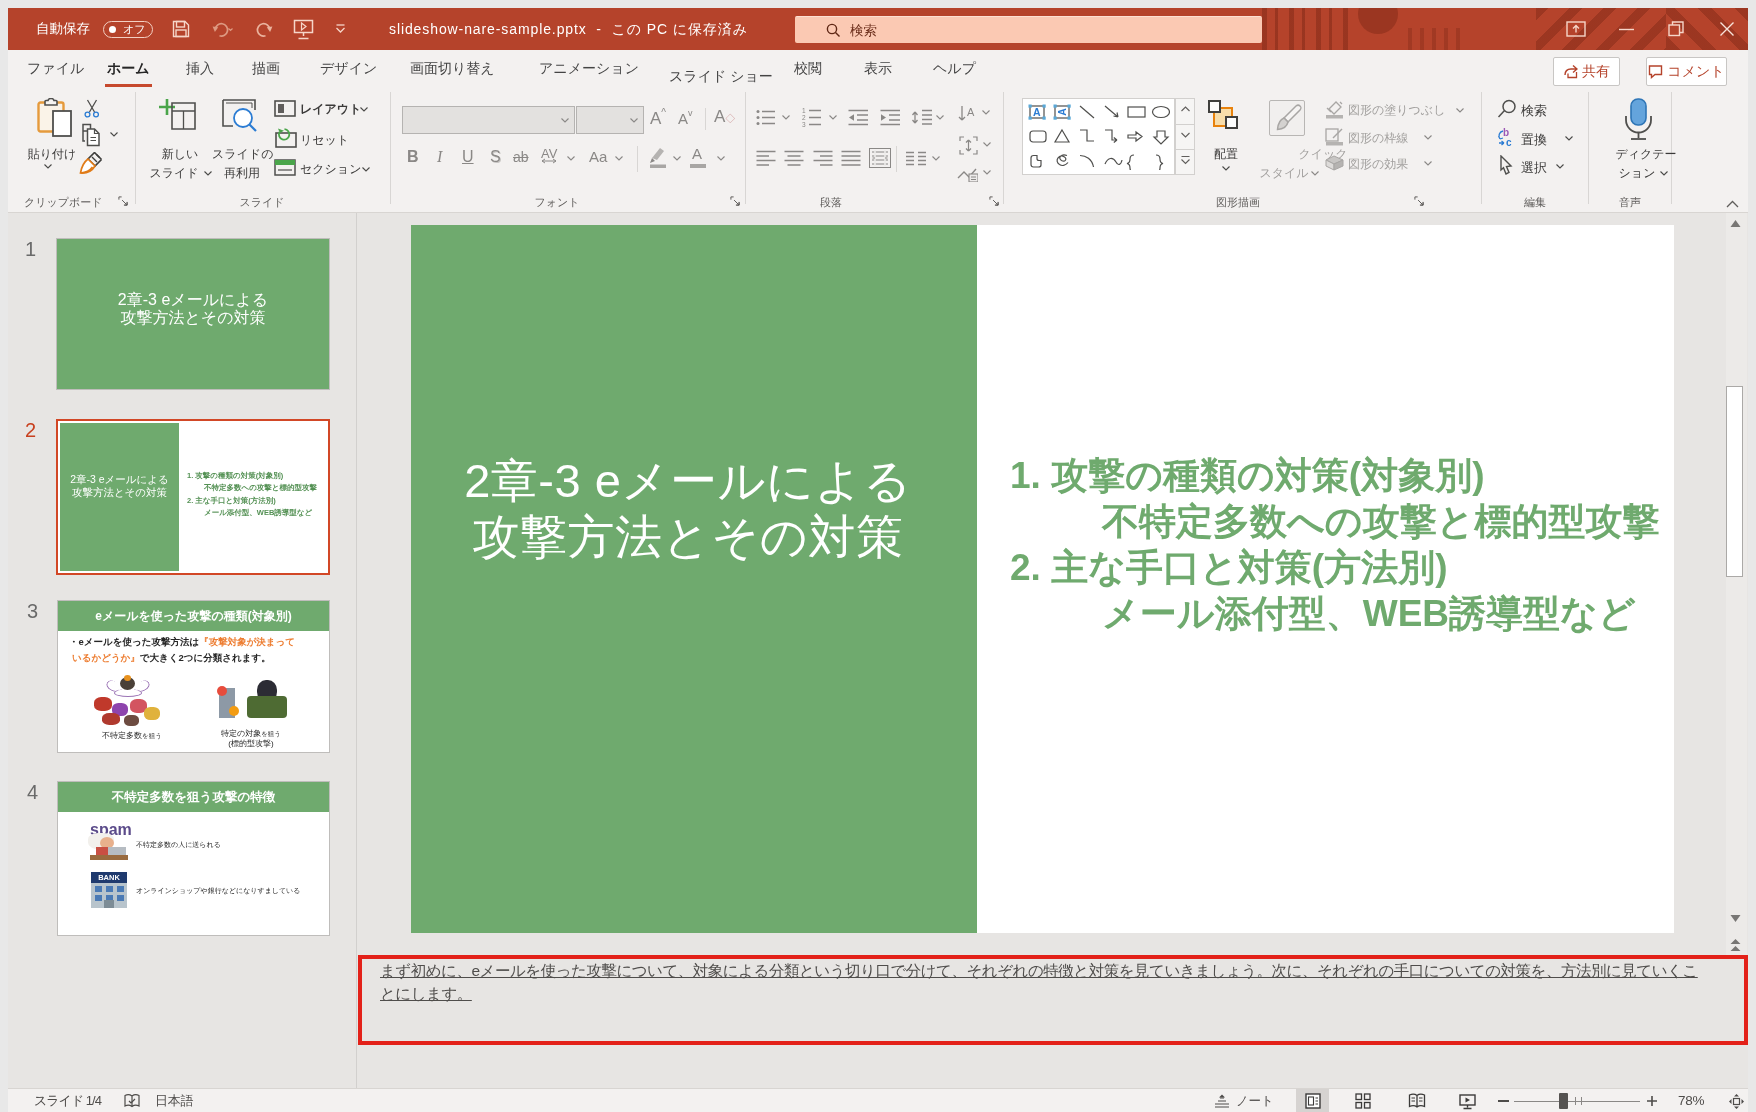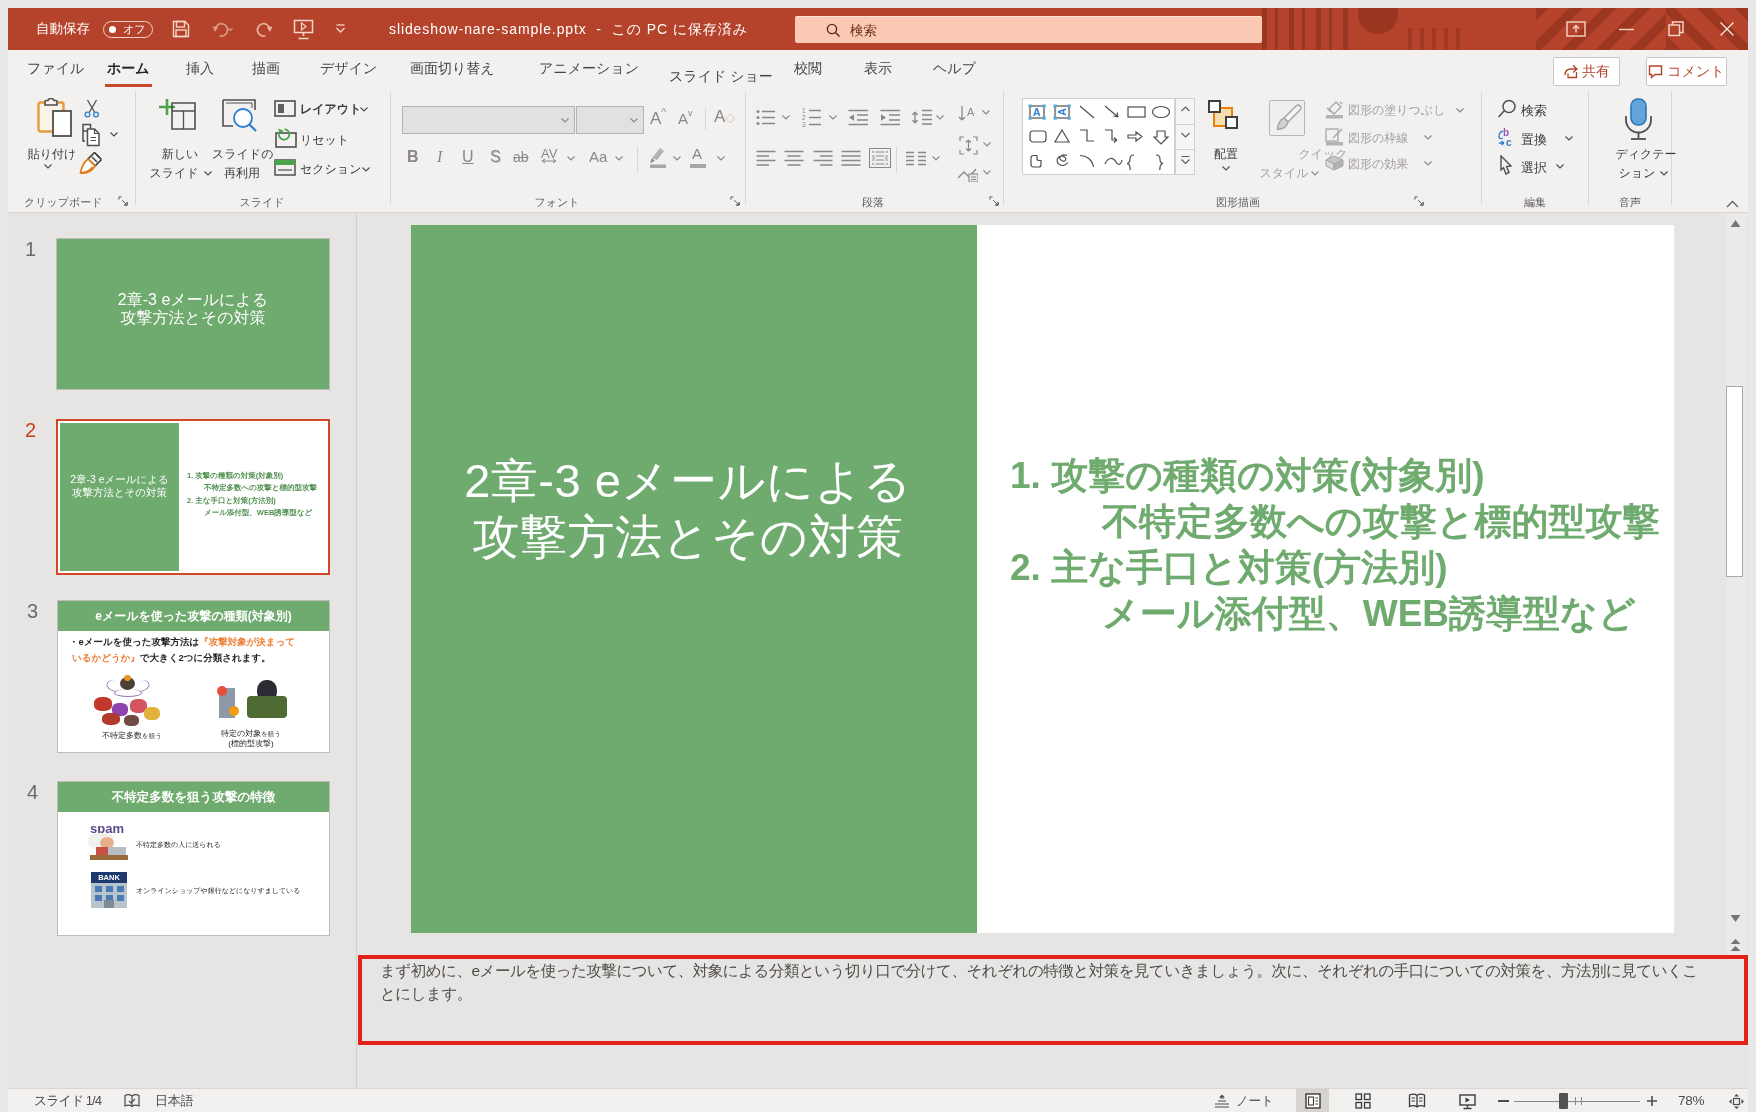--- a/index.html
+++ b/index.html
@@ -356,21 +356,21 @@
         <path d="M0.5 0.5 L4 4 L7.5 0.5" fill="none" stroke="#8a8886" stroke-width="1.1"></path>
       </svg>
     <svg class="abs" style="left:948px; top:76px;" width="22" height="18" viewBox="0 0 22 18">
       <path d="M2 14 L8 8 L13 13 L20 5" fill="none" stroke="#8a8886" stroke-width="1.4"></path>
       <rect x="13" y="10" width="9" height="8" fill="#edebea" stroke="#8a8886" stroke-width="1.1"></rect>
       <path d="M15 13 H20 M15 15.5 H20" stroke="#8a8886" stroke-width="1"></path>
     </svg>
     <svg class="chev" style="left:975px; top:82px;" width="8" height="5" viewBox="0 0 8 5">
         <path d="M0.5 0.5 L4 4 L7.5 0.5" fill="none" stroke="#8a8886" stroke-width="1.1"></path>
       </svg>
-    <div class="glabel" style="left:812px; width:64px; text-align:right;">段落</div>
+    <div class="glabel" style="left:812px; width:64px; text-align:left;">段落</div>
     <svg class="launcher" style="left:981px;" width="11" height="11" viewBox="0 0 11 11">
         <path d="M1 4 V1 H4 M10 7 V10 H7 M10 10 L4.5 4.5 M10 10 v-3.5 M10 10 h-3.5" fill="none" stroke="#605e5c" stroke-width="1.1"></path>
       </svg>
 
     <div class="abs" style="left:1014px; top:10px; width:153px; height:77px; background:#fff; border:1px solid #d2d0ce;"></div>
     <div class="abs" style="left:1167px; top:10px; width:20px; height:77px; background:#f6f5f4; border:1px solid #d2d0ce;">
       <svg class="abs" style="left:5px; top:7px;" width="9" height="6" viewBox="0 0 9 6">
           <path d="M0.5 5 L4.5 1 L8.5 5" fill="none" stroke="#605e5c" stroke-width="1.1"></path>
         </svg>
       <div class="abs" style="left:0; top:25px; width:18px; height:1px; background:#d2d0ce;"></div>
@@ -568,21 +568,21 @@
       <div class="abs" style="left:44px; top:129px; font-size:8px; color:#262626; white-space:nowrap;">不特定多数<span style="font-size:6.5px;">を狙う</span></div>
       <div class="abs" style="left:155px; top:128px; width:76px; text-align:center; font-size:8px; line-height:10px; color:#262626; white-space:nowrap;">特定の対象<span style="font-size:6.5px;">を狙う</span><br>(標的型攻撃)</div>
     </div>
 
     <div class="thumbnum" style="left:19px; top:568px;">4</div>
     <div class="thumb" style="left:49px; top:568px; width:273px; height:155px;">
       <div class="abs" style="left:0; top:0; width:271px; height:30px; background:#6faa6e; text-align:center;">
         <div style="font-size:12.5px; line-height:30px; font-weight:bold; color:#fff;">不特定多数を狙う攻撃の特徴</div>
       </div>
       <div class="abs" style="left:28px; top:39px; width:44px; height:40px;">
-        <div class="abs" style="left:4px; top:0; width:36px; height:13px; color:#5b4b8a; font-weight:bold; font-size:13px;">spam</div>
+        <div class="abs" style="left:4px; top:0; width:36px; height:13px; color:#5b4b8a; font-weight:bold; font-size:16px;">spam</div>
         <div class="abs" style="left:2px; top:12px; width:26px; height:16px; background:#f2f0ec; border-radius:40%;"></div>
         <div class="abs" style="left:14px; top:16px; width:14px; height:12px; background:#e8b08c; border-radius:50%;"></div>
         <div class="abs" style="left:10px; top:26px; width:22px; height:10px; background:#c94f43;"></div>
         <div class="abs" style="left:22px; top:26px; width:18px; height:9px; background:#b6bcc2;"></div>
         <div class="abs" style="left:4px; top:34px; width:38px; height:5px; background:#9a6b3f;"></div>
       </div>
       <div class="abs" style="left:78px; top:58px; font-size:7px; color:#262626; white-space:nowrap;">不特定多数の人に送られる</div>
       <div class="abs" style="left:33px; top:90px; width:34px; height:32px;">
         <div class="abs" style="left:0; top:0; width:36px; height:11px; background:#1f3a6e; color:#fff; font-size:7.5px; font-weight:bold; text-align:center; line-height:11px;">BANK</div>
         <div class="abs" style="left:0; top:11px; width:36px; height:25px; background:#b8c4cc;"></div>
@@ -618,21 +618,21 @@
         </svg>
       <svg class="abs" style="left:4px; top:726px;" width="11" height="13" viewBox="0 0 11 13">
           <path d="M5.5 0 L10.5 5 H0.5 Z M5.5 7 L10.5 12 H0.5 Z" fill="#787674"></path>
         </svg>
       <svg class="abs" style="left:4px; top:747px;" width="11" height="13" viewBox="0 0 11 13">
           <path d="M5.5 5 L10.5 0 H0.5 Z M5.5 12 L10.5 7 H0.5 Z" fill="#787674"></path>
         </svg>
     </div>
   </div>
   <div id="notes">
-    <div class="ntext" style="white-space:nowrap;">まず初めに、eメールを使った攻撃について、対象による分類という切り口で分けて、それぞれの特徴と対策を見ていきましょう。次に、それぞれの手口についての対策を、方法別に見ていくこ<br>とにします。</div>
+    <div class="ntext" style="white-space:nowrap;text-decoration:underline;">まず初めに、eメールを使った攻撃について、対象による分類という切り口で分けて、それぞれの特徴と対策を見ていきましょう。次に、それぞれの手口についての対策を、方法別に見ていくこ<br>とにします。</div>
   </div>
   <div id="statusbar">
     <div class="sbtxt" style="left:26px; letter-spacing:-1px;">スライド 1/4</div>
     <svg class="abs" style="left:116px; top:5px;" width="16" height="15" viewBox="0 0 16 15">
       <path d="M8 2 C6 0.5 3 0.5 1 1.5 V12 C3 11 6 11 8 12.5 C10 11 13 11 15 12 V1.5 C13 0.5 10 0.5 8 2 Z M8 2 V12.5" fill="none" stroke="#4e4c4a" stroke-width="1.2"></path>
       <path d="M5 7 l2 2 l4 -4" fill="none" stroke="#4e4c4a" stroke-width="1.2"></path>
     </svg>
     <div class="sbtxt" style="left:147px;">日本語</div>
     <svg class="abs" style="left:1206px; top:5px;" width="16" height="14" viewBox="0 0 16 14">
       <path d="M1 13 H15 M1 10 H15 M4 7 H12 M6 4 H10 M8 1 L8 1" stroke="#4e4c4a" stroke-width="1.2"></path>

